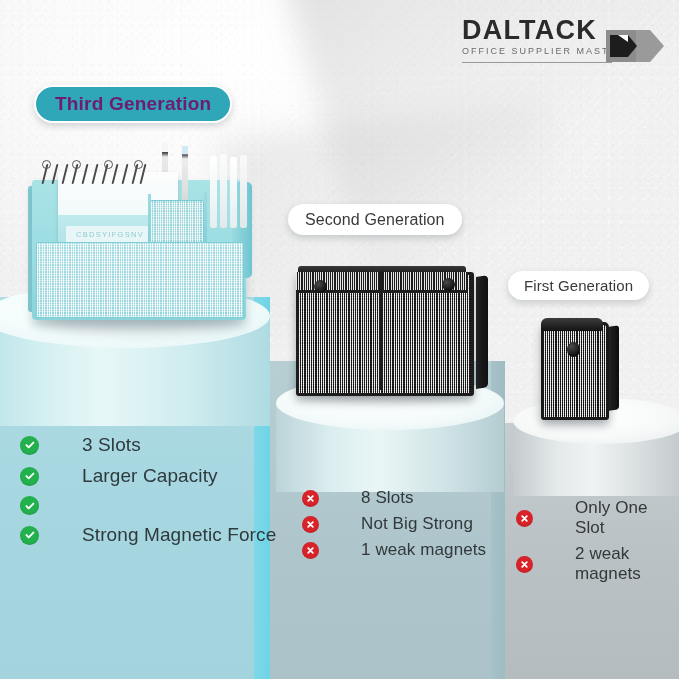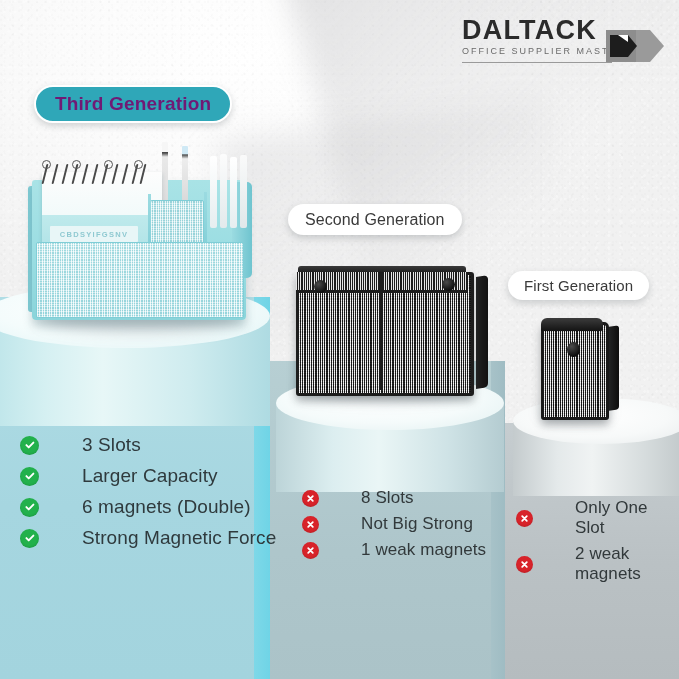--- a/index.html
+++ b/index.html
@@ -146,23 +146,23 @@
   }
   .p3 .side-left{
     position:absolute;left:4px;top:44px;width:16px;height:126px;
     background:linear-gradient(90deg,#7fcdd6,#a3dee4);border-radius:3px 0 0 3px;
   }
   .p3 .side-right{
     position:absolute;right:2px;top:40px;width:20px;height:96px;
     background:linear-gradient(90deg,#9bdbe1,#6fc4cf);border-radius:0 5px 5px 0;
   }
   .p3 .notepad{
-    position:absolute;left:18px;top:30px;width:120px;height:82px;
+    position:absolute;left:34px;top:30px;width:120px;height:82px;
     background:linear-gradient(180deg,#fdfdfd 0%,#f2fafa 52%,#bfeaec 53%,#aee2e6 100%);
-    border-radius:1px;box-shadow:0 2px 4px rgba(50,90,100,.2);font-weight:bold;
+    border-radius:1px;box-shadow:0 2px 4px rgba(50,90,100,.2);
   }
   .p3 .notepad-label{
     position:absolute;left:8px;bottom:12px;width:88px;height:16px;
     background:#e8f6f7;border-radius:1px;
     font-size:7.5px;letter-spacing:1.3px;color:#8fc9d1;
     display:flex;align-items:center;justify-content:center;
     font-family:"Liberation Sans",sans-serif;
   }
   .p3 .coil{position:absolute;left:18px;top:22px;width:106px;height:22px;}
   .p3 .coil i{
@@ -359,21 +359,20 @@
           </svg>
       </span>
       <span class="ftext">Larger Capacity</span>
     </div>
     <div class="frow">
       <span class="mark mark-check">
         <svg width="12" height="12" viewBox="0 0 12 12">
             <path d="M2.4 6.1 L4.7 8.4 L9.4 3.6" stroke="#ffffff" stroke-width="1.9" fill="none" stroke-linecap="round" stroke-linejoin="round"></path>
           </svg>
       </span>
-      <span class="ftext">6 magnets (Double)</span>
     </div>
     <div class="frow">
       <span class="mark mark-check">
         <svg width="12" height="12" viewBox="0 0 12 12">
             <path d="M2.4 6.1 L4.7 8.4 L9.4 3.6" stroke="#ffffff" stroke-width="1.9" fill="none" stroke-linecap="round" stroke-linejoin="round"></path>
           </svg>
       </span>
       <span class="ftext">Strong Magnetic Force</span>
     </div>
   </div>

